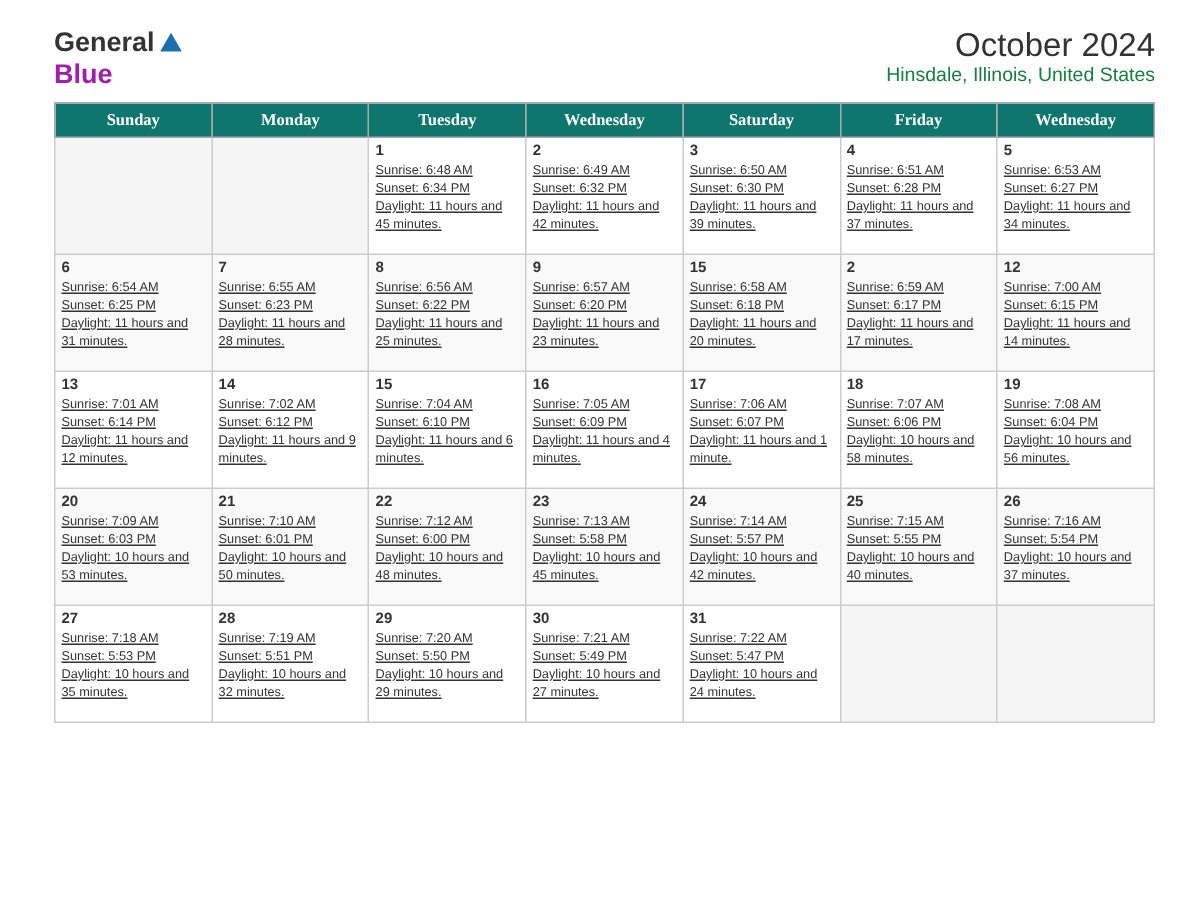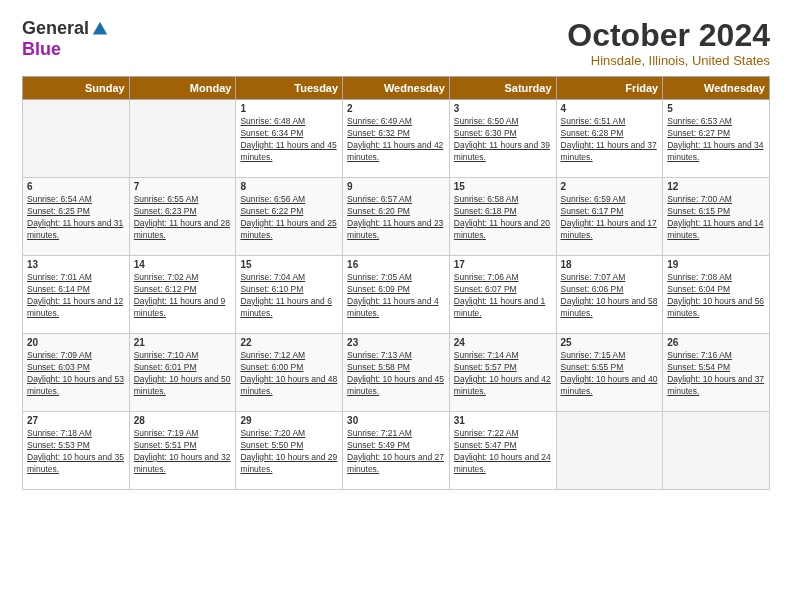--- a/index.html
+++ b/index.html
@@ -6,21 +6,21 @@
     body {
       width: 792px;
       height: 612px;
       font-family: Arial, sans-serif;
       background: #fff;
       overflow: hidden;
     }
     .page {
       width: 792px;
       height: 612px;
-      padding: 18px 22px 10px 22px;
+      padding: 18px 22px 10px 36px;
     }
     .header {
       display: flex;
       justify-content: space-between;
       align-items: flex-start;
       margin-bottom: 8px;
     }
     .logo {
       display: flex;
       flex-direction: column;
@@ -42,42 +42,43 @@
     }
     .logo-icon {
       width: 18px;
       height: 18px;
       margin-left: 2px;
     }
     .title-section {
       text-align: right;
     }
     .month-title {
-      font-size: 32px;
-      font-weight: bold;
+      font-size: 22px;
+      font-weight: normal;
       color: #333;
       line-height: 1.1;
     }
     .location {
       font-size: 13px;
-      color: #a16207;
+      color: #15803d;
     }
     table {
       width: 100%;
       border-collapse: collapse;
       table-layout: fixed;
     }
     th {
-      background-color: #a16207;
+      background-color: #0f766e;
       color: #fff;
       font-size: 11px;
       font-weight: bold;
       padding: 5px 4px;
-      text-align: right;
+      text-align: center;
       border: 1px solid #aaa;
+      font-family: Liberation Serif, serif;
     }
     td {
       vertical-align: top;
       border: 1px solid #ccc;
       padding: 3px 4px;
       font-size: 9px;
       color: #333;
       height: 78px;
       background: #fff;
     }

